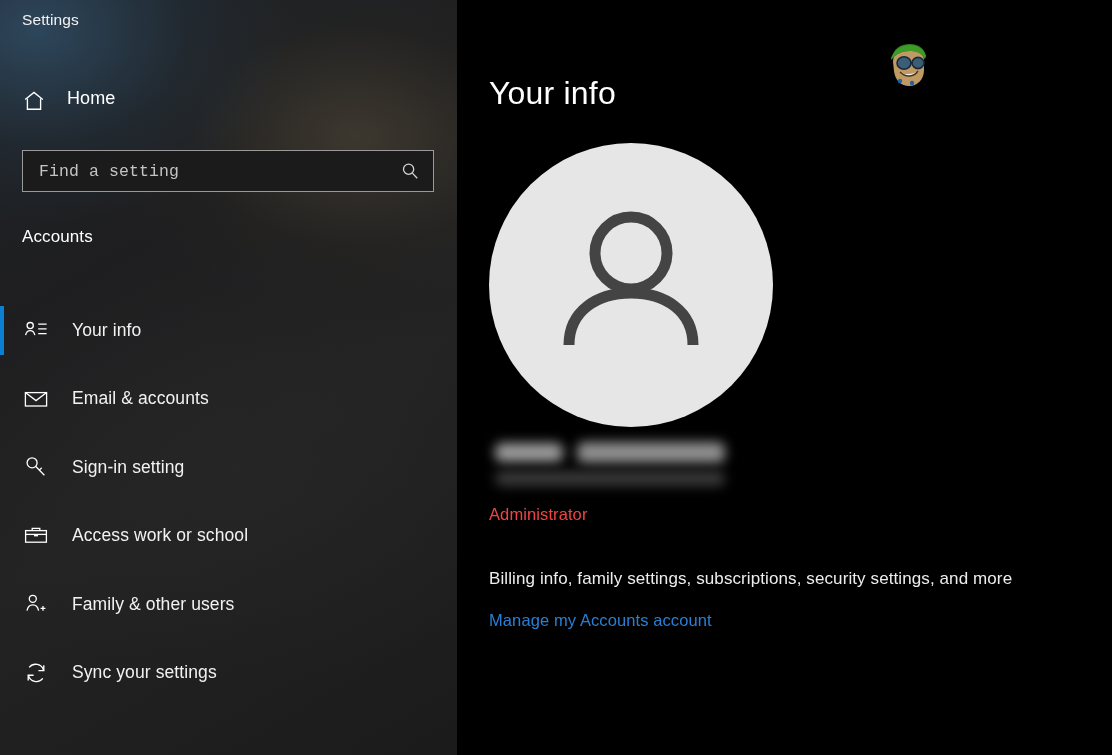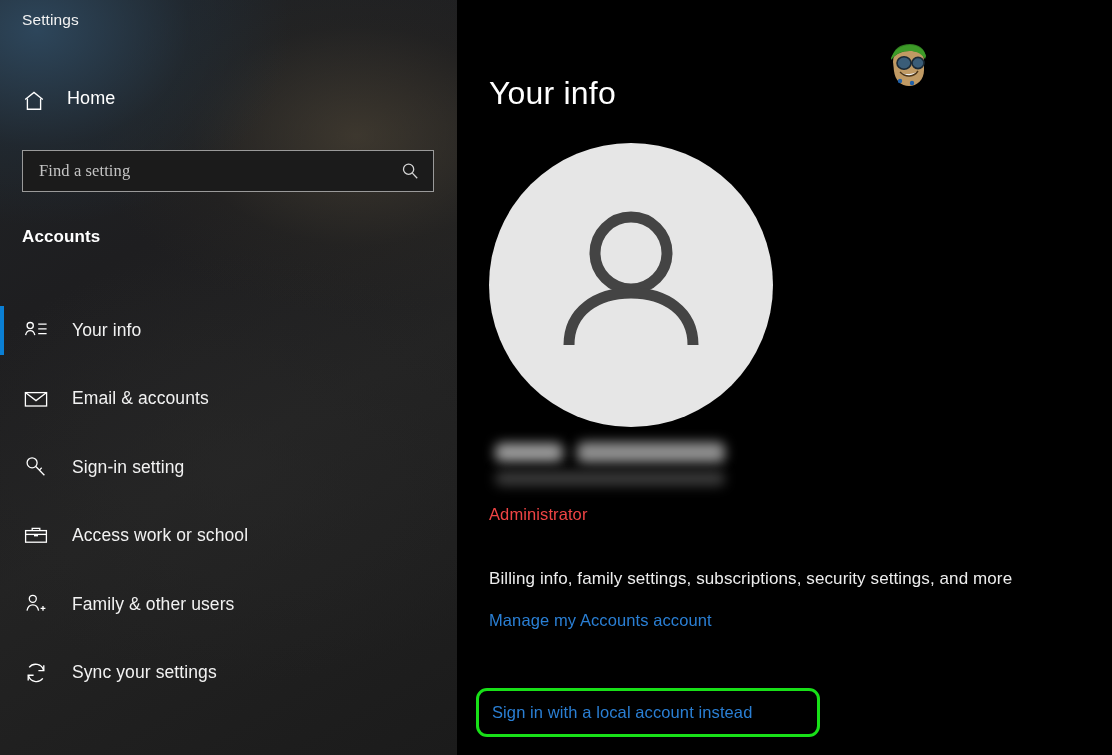--- a/index.html
+++ b/index.html
@@ -80,33 +80,33 @@
     display: flex;
     align-items: center;
     padding: 0 12px 0 16px;
   }
   .search-input {
     flex: 1;
     background: transparent;
     border: none;
     outline: none;
     color: #86efac;
-    font-family: Liberation Serif, serif;
+    font-family: Liberation Mono, monospace;
     font-size: 16.5px;
     letter-spacing: 0.1px;
   }
   .search-input::placeholder { color: #c4c4c4; opacity: 1; }
   .search-icon { width: 22px; height: 22px; flex: 0 0 22px; display:flex; align-items:center; justify-content:center;}
 
   .section-header {
     position: absolute;
     left: 22px;
     top: 227px;
     font-size: 17px;
-    font-weight: bold;
+    font-weight: normal;
     color: #ffffff;
     letter-spacing: 0.1px;
   }
 
   .nav-list {
     position: absolute;
     left: 0;
     top: 296px;
     width: 457px;
     list-style: none;
@@ -386,19 +386,16 @@
       <div class="blur-piece" style="left:88px; top:5px;  width:148px; height:21px; background:#8f8f8f;"></div>
       <div class="blur-piece" style="left:6px;  top:34px; width:230px; height:15px; background:#3a3a3a;"></div>
     </div>
 
     <div class="acct-role">Administrator</div>
 
     <div class="billing-text">Billing info, family settings, subscriptions, security settings, and more</div>
 
     <a class="link manage-link">Manage my Accounts account</a>
 
-    <div class="local-account-wrap">
-      <a class="link local-account-link">Sign in with a local account instead</a>
-    </div>
 
   </div>
 
 </div>
 
 </body></html>

